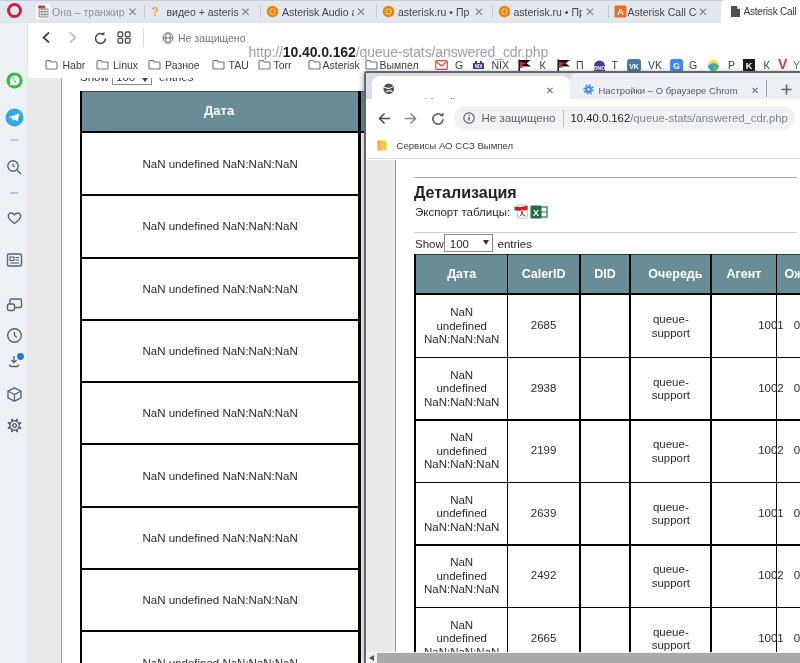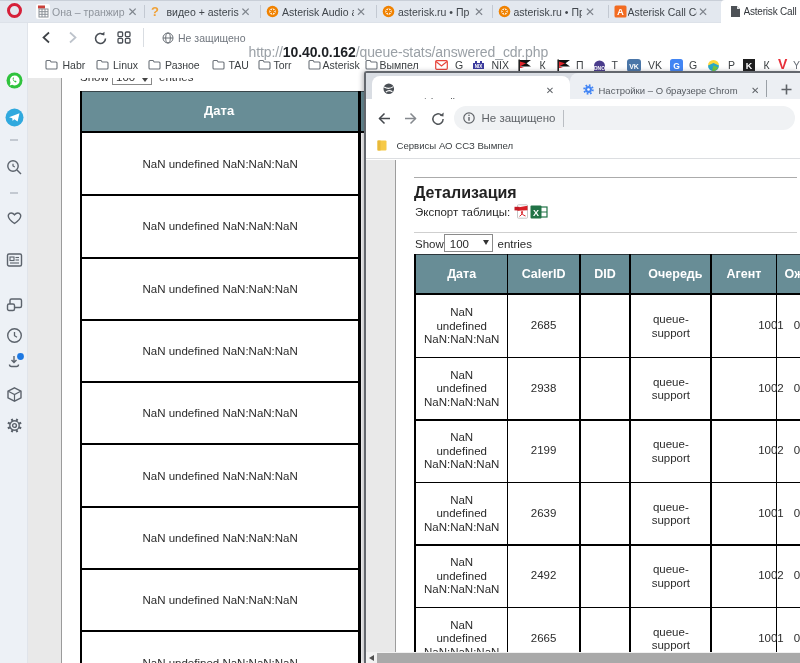--- a/index.html
+++ b/index.html
@@ -387,20 +387,21 @@
       </svg>
 
     <div class="abs" style="left:88.2px;top:33.5px;width:341px;height:23.5px;border-radius:12px;background:#f0f2f4;"></div>
     <svg class="abs" style="left:97.7px;top:39.5px;" width="12" height="12" viewBox="0 0 12 12">
         <circle cx="6" cy="6" r="5.2" fill="none" stroke="#5f6368" stroke-width="1.2"></circle>
         <line x1="6" y1="5" x2="6" y2="8.8" stroke="#5f6368" stroke-width="1.4"></line>
         <circle cx="6" cy="3.2" r="0.8" fill="#5f6368"></circle>
       </svg>
     <div class="abs" style="left:115.7px;top:39.5px;font-size:11.5px;color:#5f6368;">Не защищено</div>
     <div class="abs" style="left:197.2px;top:37.5px;width:1px;height:17px;background:#babec3;"></div>
+    <div class="abs" style="left:204.7px;top:39.5px;font-size:11.3px;color:#202124;white-space:nowrap;">10.40.0.162<span style="color:#7f858b;">/queue-stats/answered_cdr.php</span></div>
 
     <div class="abs" style="left:0;top:60.5px;width:434.2px;height:25.5px;background:#fff;border-bottom:1px solid #dcdee1;box-sizing:border-box;"></div>
     <svg class="abs" style="left:11.2px;top:67px;" width="10" height="11" viewBox="0 0 10 11">
         <rect x="0.5" y="0.5" width="9" height="10" rx="1" fill="#f6c947"></rect>
         <rect x="0.5" y="0.5" width="3" height="10" fill="#e8b93a"></rect>
       </svg>
     <div class="abs" style="left:30.7px;top:67.5px;font-size:9.6px;color:#3c4043;">Сервисы АО ССЗ Вымпел</div>
 
     <div class="abs" style="left:0;top:87.5px;width:29.2px;height:492px;background:#e9e9e9;"></div>
     <div class="abs" style="left:29.2px;top:87.5px;width:1.5px;height:492px;background:#9d9d9d;"></div>

